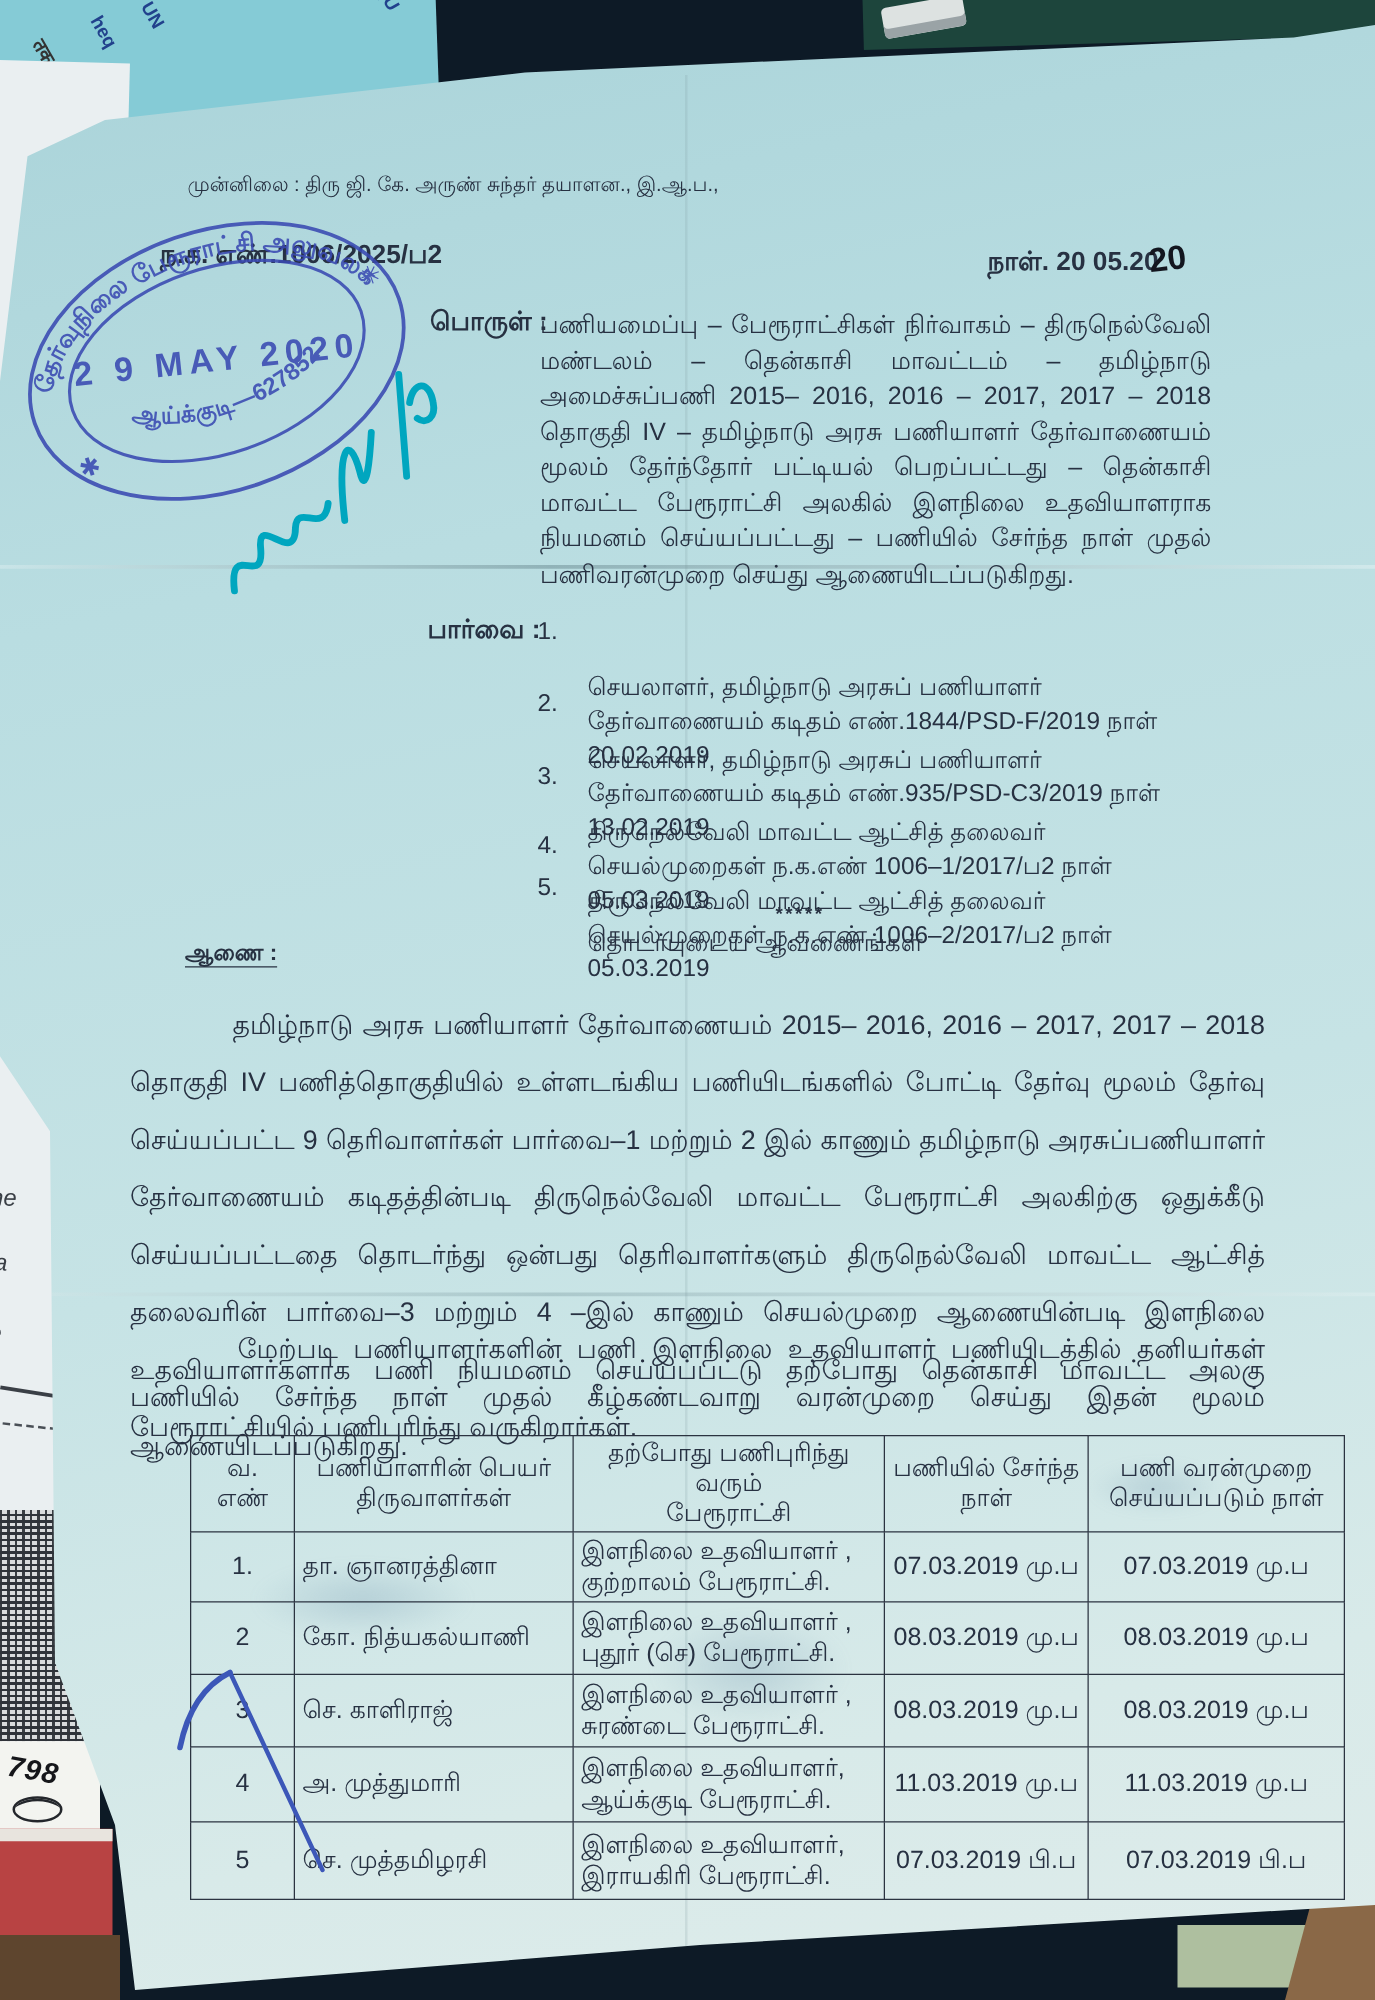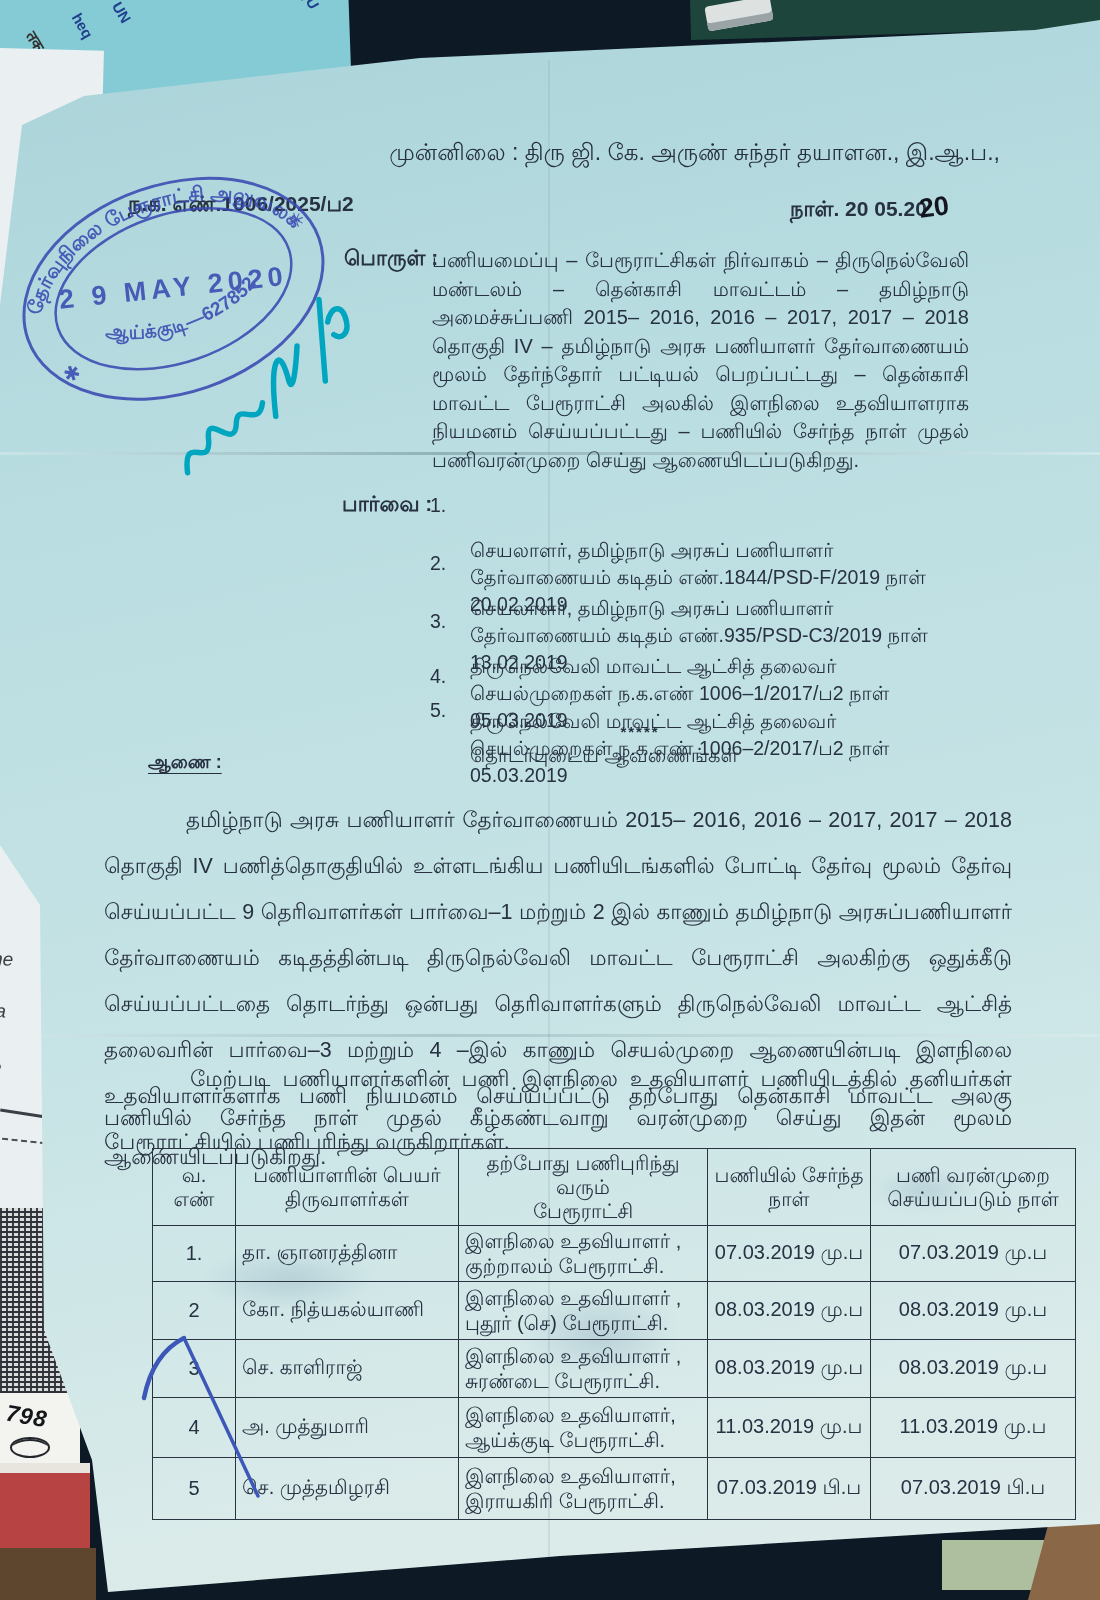--- a/index.html
+++ b/index.html
@@ -41,21 +41,21 @@
   }
   .crease{left:0;width:100%;height:3px;background:linear-gradient(90deg,rgba(255,255,255,.25),rgba(104,136,143,.5) 40%,rgba(255,255,255,.3));}
   .crease.c1{top:452px;}
   .crease.c2{top:1034px;opacity:.6;}
   .vcrease{left:548px;top:60px;width:2px;height:1500px;background:rgba(120,150,156,.18);}
   .smudge{border-radius:50%;filter:blur(6px);opacity:.28;background:radial-gradient(ellipse,#6e93ad 0%,transparent 70%);}
 
   
   .ink{color:#273142;}
   .title1{left:150px;top:100px;width:850px;text-align:center;font-size:23px;}
-  .title2{left:150px;top:139px;width:850px;text-align:right;font-size:23px;}
+  .title2{left:150px;top:139px;width:850px;text-align:left;font-size:16px;}
   .refno{left:128px;top:192px;font-size:21px;font-weight:bold;z-index:4;}
   .daterow{left:790px;top:192px;font-size:21px;font-weight:bold;}
   .date-ovr{display:inline-block;font-size:27px;font-weight:bold;color:#13161f;margin-left:-8px;transform:rotate(-7deg);}
 
   .subj-label{left:344px;top:246px;font-size:21px;font-weight:bold;}
   .subj-text{left:432px;top:246px;width:537px;font-size:20px;line-height:28.5px;text-align:justify;}
 
   .ref-label{left:342px;top:492px;font-size:21px;font-weight:bold;}
   .ref-item{left:430px;width:545px;font-size:19.5px;line-height:27px;}
   .ref-item .n{position:absolute;left:0;}

